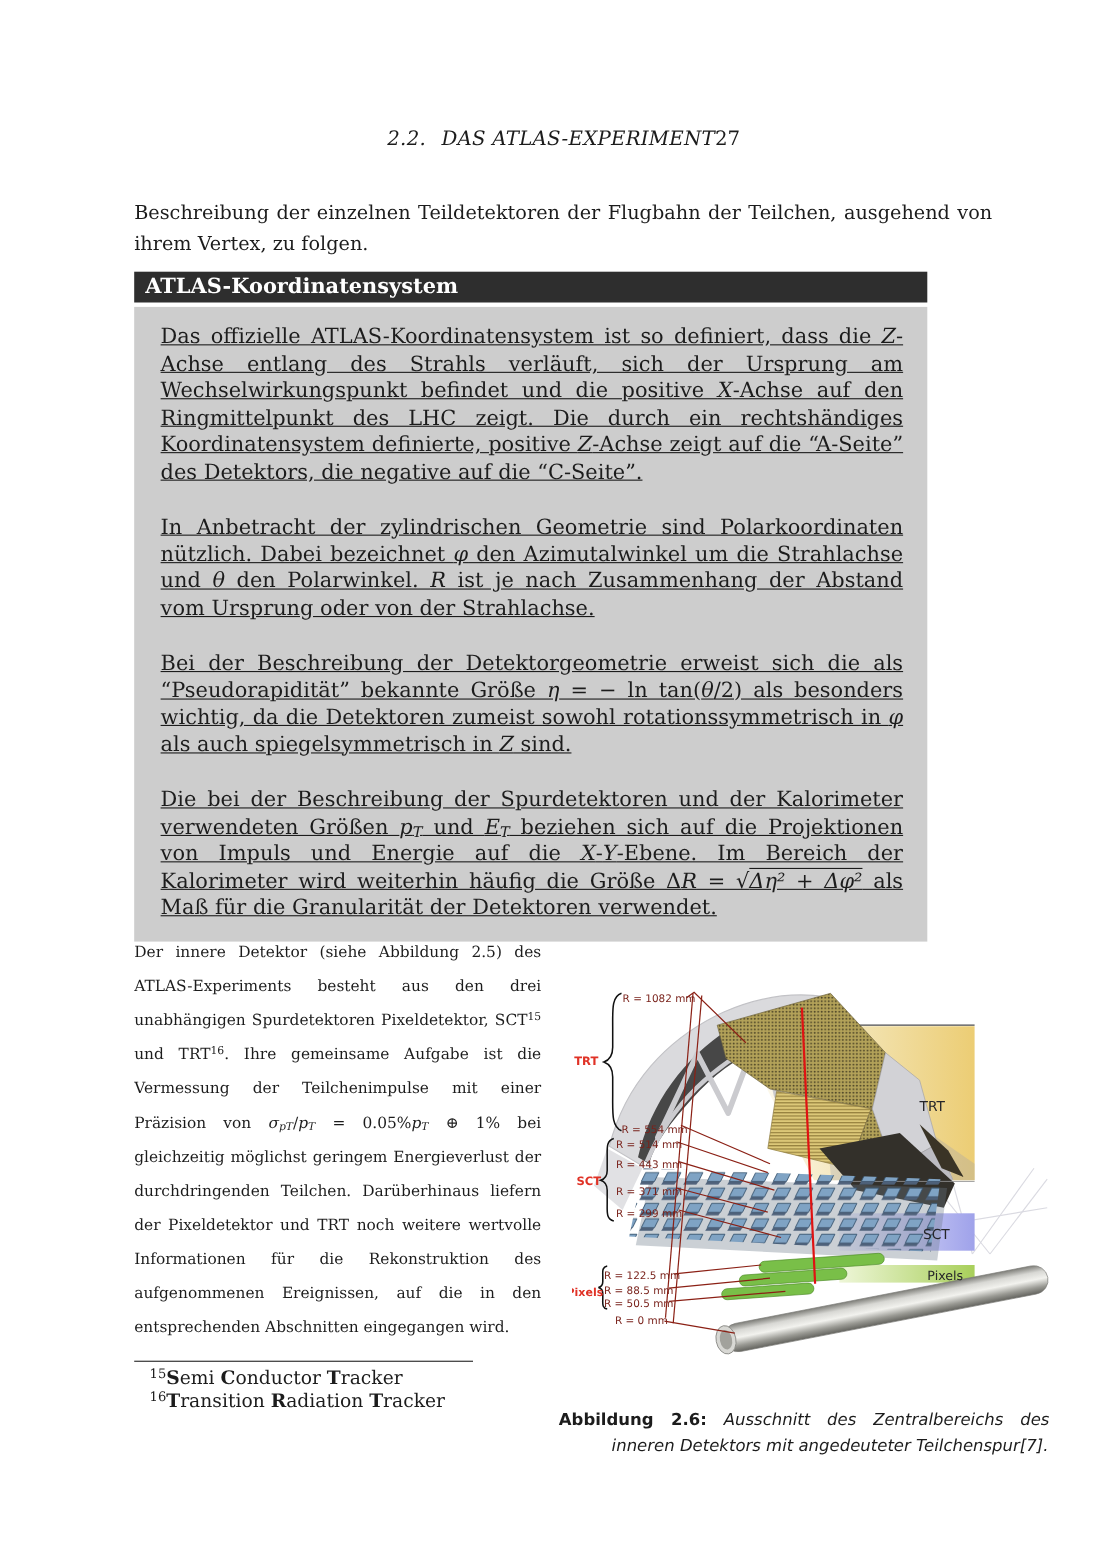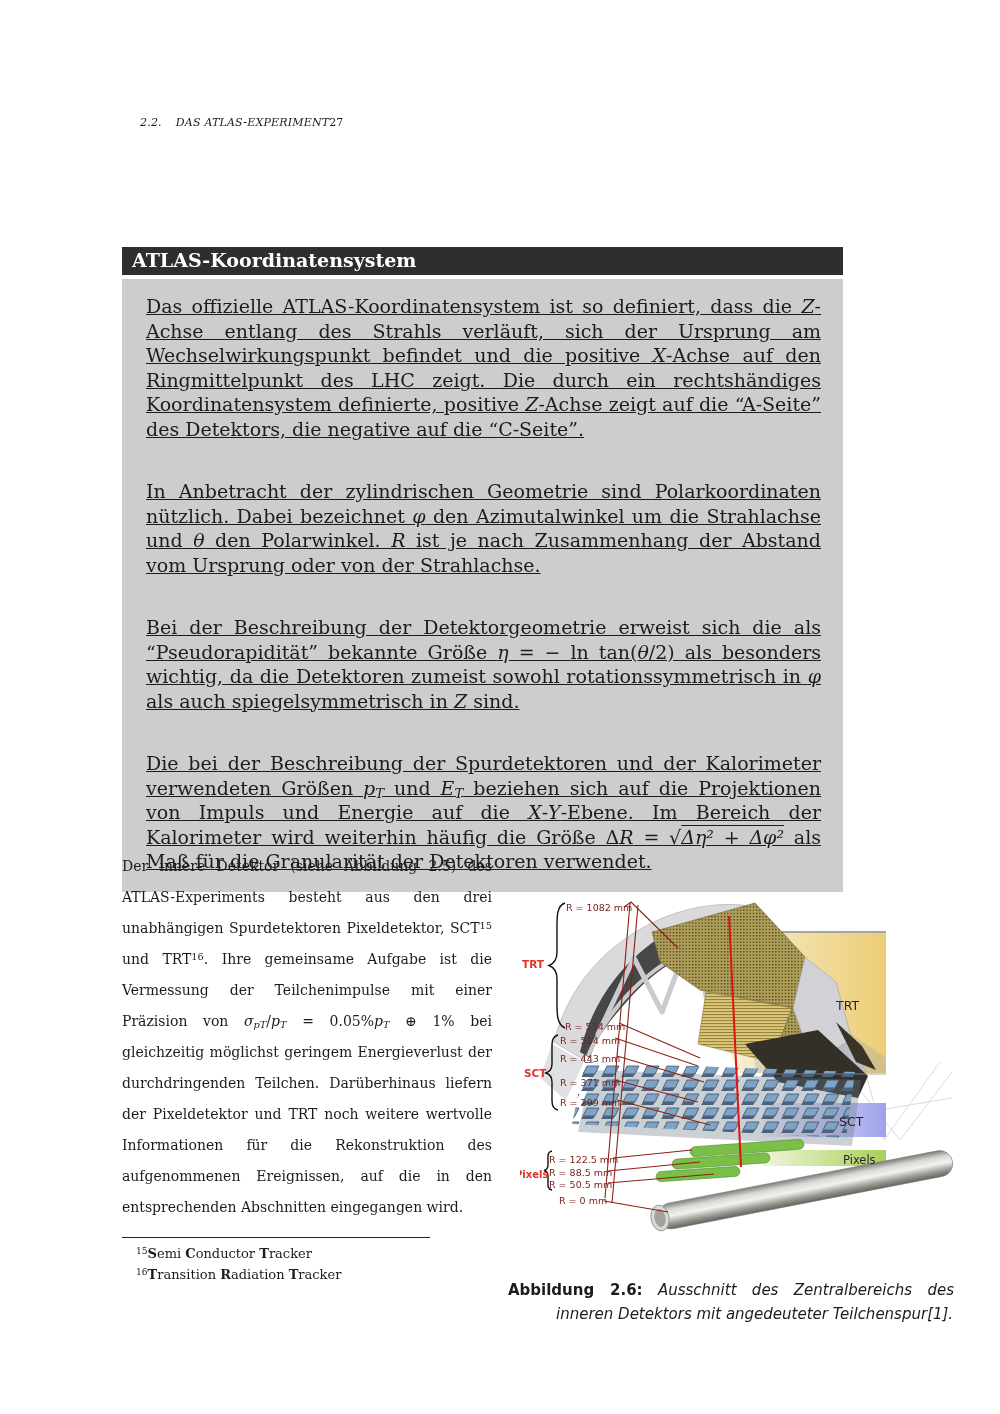--- a/index.html
+++ b/index.html
@@ -1,47 +1,47 @@
 <!DOCTYPE html>
 <html><head>
 <meta charset="utf-8">
 <style>
   html,body{margin:0;padding:0;background:#ffffff;}
   .page{position:relative;width:1000px;height:1414px;background:#ffffff;
         font-family:"DejaVu Serif",serif;color:#1c1c1c;overflow:hidden;}
 
   
   .running-head{position:absolute;left:122px;top:116px;width:781px;
-                display:flex;justify-content:flex-start;font-size:11px;margin-left:18px;}
+                display:flex;justify-content:center;font-size:18px;}
   .rh-left{font-style:italic;letter-spacing:0.2px;}
   .rh-left .rh-num{margin-right:14px;}
   .rh-right{font-style:normal;}
 
   
   .intro{position:absolute;left:122px;top:180px;width:780px;margin:0;
          font-size:17.5px;line-height:28px;text-align:justify;}
 
   
   .infobox{position:absolute;left:122px;top:247px;width:721px;}
   .infobox-title{background:#2e2e2e;color:#ffffff;font-weight:bold;
                  font-size:19px;padding:2px 0 4px 10px;}
   .infobox-body{margin-top:4px;background:#cdcdcd;padding:15px 22px 18px 24px;}
   .infobox-body p{margin:0;font-size:19px;line-height:24.5px;text-align:justify;text-decoration:underline;}
-  .infobox-body p + p{margin-top:38px;}
+  .infobox-body p + p{margin-top:26px;}
 
   
   .subsection{position:absolute;left:122px;top:789px;margin:0;
               font-size:24.5px;font-weight:bold;}
   .subsection .num{margin-right:28px;}
 
   
   .col-text{position:absolute;left:122px;top:851px;width:370px;}
   .col-text .main{margin:0;font-size:14px;line-height:31px;text-align:justify;}
   .footnote-rule{width:308px;border:0;border-top:1.5px solid #222;margin:14px 0 5px 0;}
-  .footnote{margin:0 0 0 14px;font-size:13px;line-height:21px;}
+  .footnote{margin:0 0 0 14px;font-size:17px;line-height:21px;}
 
   .figure{position:absolute;left:520px;top:862px;width:470px;height:390px;}
   .figure text{font-family:"DejaVu Sans",sans-serif;}
 
   
   .caption{position:absolute;left:508px;top:1279px;width:398px;margin:0;
            font-family:"DejaVu Sans",sans-serif;font-size:15px;line-height:23.5px;
            text-align:justify;padding-left:48px;text-indent:-48px;}
   .cap-label{font-weight:bold;}
   .cap-text{font-style:italic;}
@@ -58,20 +58,21 @@
 
 <div class="page">
 
   <div class="running-head">
     <span class="rh-left">
       <span class="rh-num">2.2.</span><span>DAS ATLAS-EXPERIMENT</span>
     </span>
     <span class="rh-right">27</span>
   </div>
 
+  <p class="intro"><span>Beschreibung der einzelnen Teildetektoren der Flugbahn der Teilchen, ausgehend von ihrem Vertex, zu folgen.</span></p>
 
   <div class="infobox">
     <div class="infobox-title">ATLAS-Koordinatensystem</div>
     <div class="infobox-body">
       <p><span>Das offizielle ATLAS-Koordinatensystem ist so definiert, dass die </span><span class="seg-i">Z</span><span>-Achse entlang des Strahls verläuft, sich der Ursprung am Wechselwirkungspunkt befindet und die positive </span><span class="seg-i">X</span><span>-Achse auf den Ringmittelpunkt des LHC zeigt. Die durch ein rechtshändiges Koordinatensystem definierte, positive </span><span class="seg-i">Z</span><span>-Achse zeigt auf die “A-Seite” des Detektors, die negative auf die “C-Seite”.</span></p>
       <p><span>In Anbetracht der zylindrischen Geometrie sind Polarkoordinaten nützlich. Dabei bezeichnet </span><span class="seg-i">φ</span><span> den Azimutalwinkel um die Strahlachse und </span><span class="seg-i">θ</span><span> den Polarwinkel. </span><span class="seg-i">R</span><span> ist je nach Zusammenhang der Abstand vom Ursprung oder von der Strahlachse.</span></p>
       <p><span>Bei der Beschreibung der Detektorgeometrie erweist sich die als “Pseudorapidität” bekannte Größe </span><span class="seg-i">η</span><span> = − ln tan(</span><span class="seg-i">θ</span><span>/2) als besonders wichtig, da die Detektoren zumeist sowohl rotationssymmetrisch in </span><span class="seg-i">φ</span><span> als auch spiegelsymmetrisch in </span><span class="seg-i">Z</span><span> sind.</span></p>
       <p><span>Die bei der Beschreibung der Spurdetektoren und der Kalorimeter verwendeten Größen </span><span class="seg-i">p</span><span class="seg-sub seg-i">T</span><span> und </span><span class="seg-i">E</span><span class="seg-sub seg-i">T</span><span> beziehen sich auf die Projektionen von Impuls und Energie auf die </span><span class="seg-i">X</span><span>-</span><span class="seg-i">Y</span><span>-Ebene. Im Bereich der Kalorimeter wird weiterhin häufig die Größe Δ</span><span class="seg-i">R</span><span> = √</span><span class="seg-ol seg-i">Δη² + Δφ²</span><span> als Maß für die Granularität der Detektoren verwendet.</span></p>
     </div>
   </div>
@@ -215,16 +216,16 @@
 
     <g font-size="12.5" fill="#26262a">
       <text x="836" y="1010">TRT</text>
       <text x="839" y="1126">SCT</text>
       <text x="843" y="1164" font-size="11.5">Pixels</text>
     </g>
   </svg>
 
   <p class="caption">
     <span class="cap-label">Abbildung 2.6:</span>
-    <span class="cap-text">Ausschnitt des Zentralbereichs des inneren Detektors mit angedeuteter Teilchenspur[1].</span>
+    <span class="cap-text">Ausschnitt des Zentralbereichs des inneren Detektors mit angedeuteter Teilchenspur[7].</span>
   </p>
 
 </div>
 
 </body></html>

